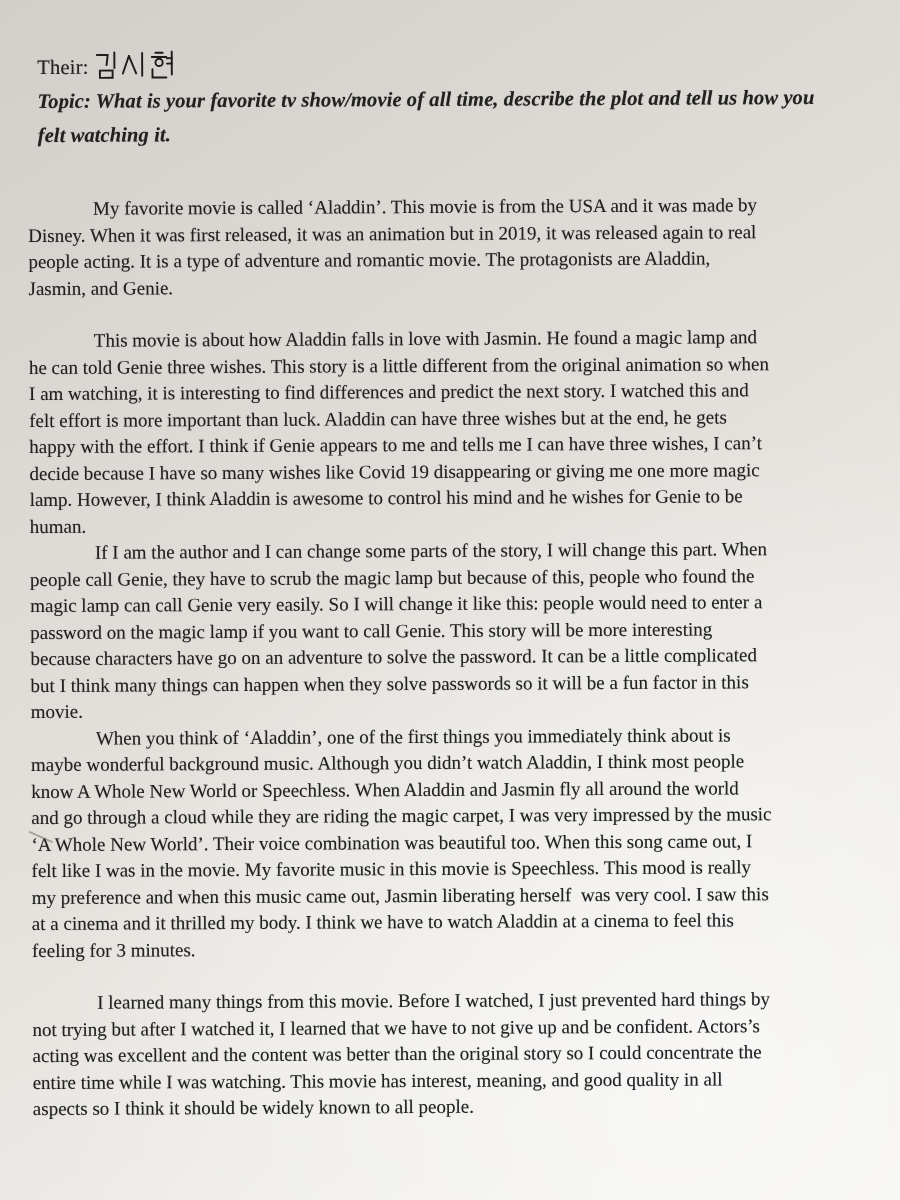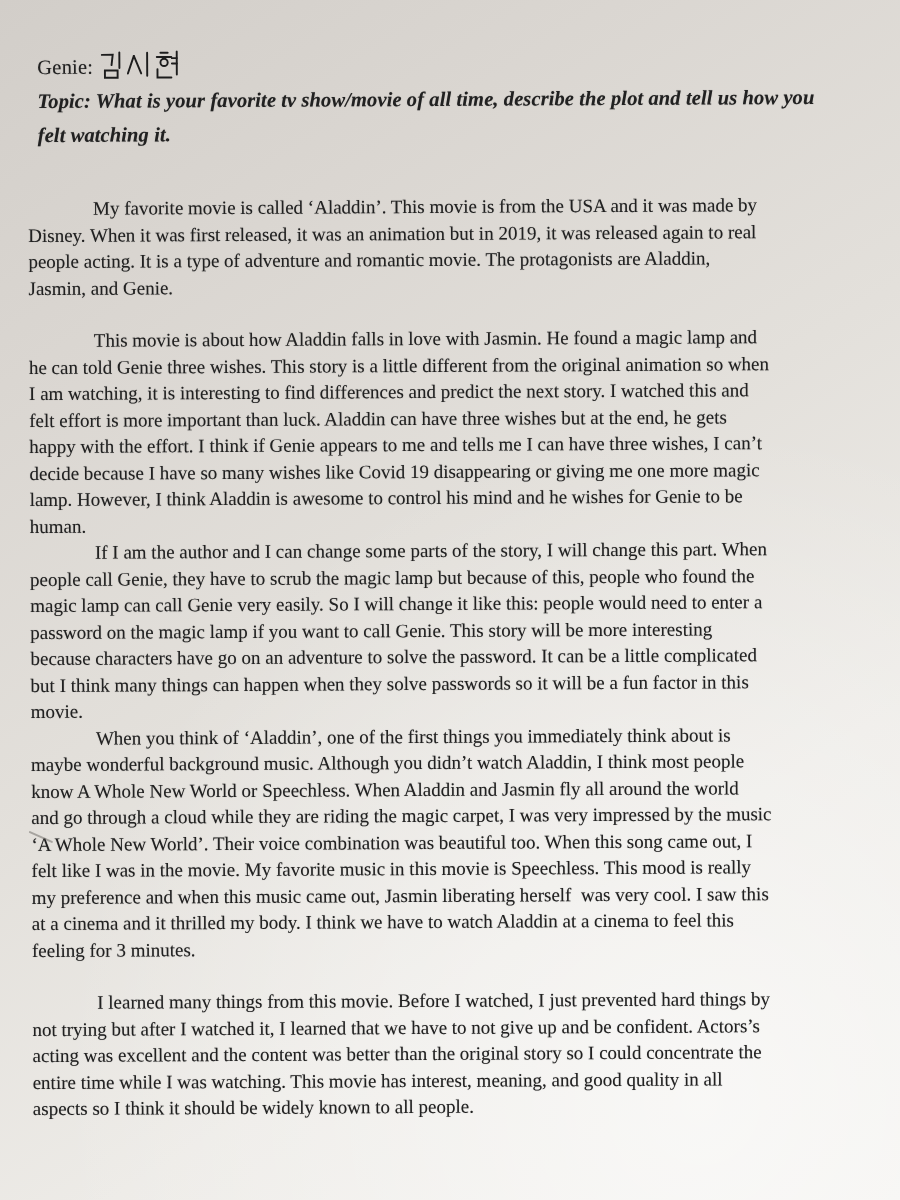--- a/index.html
+++ b/index.html
@@ -79,21 +79,21 @@
     border-radius: 1px;
   }
 </style>
 </head>
 <body>
 
 <div class="sheet">
   <div class="content">
 
     <div class="header">
-      <div class="hline name-line"><span>Genie:</span><svg class="korean-glyph" width="80" height="29" viewBox="0 0 132 48" aria-hidden="true">
+      <div class="hline name-line"><span>Their:</span><svg class="korean-glyph" width="80" height="29" viewBox="0 0 132 48" aria-hidden="true">
 
           <path d="M4 7 H22 L20 24"></path>
           <path d="M33 3 V29"></path>
           <rect x="9" y="33" width="21" height="12"></rect>
 
           <path d="M57 9 L47 38"></path>
           <path d="M57 9 L69 38"></path>
           <path d="M79 4 V42"></path>
 
           <path d="M101 4 H113"></path>

